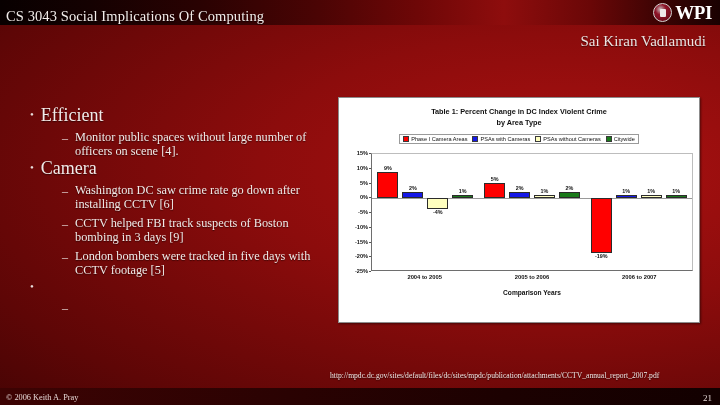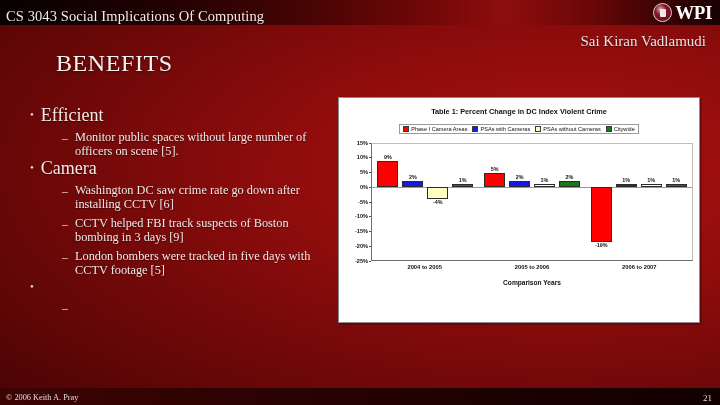--- a/index.html
+++ b/index.html
@@ -202,32 +202,31 @@
   <div class="header">
     <div class="header-title">CS 3043 Social Implications Of Computing</div>
     <div class="wpi-logo">
       <span class="wpi-seal"></span>
       <span class="wpi-text">WPI</span>
     </div>
   </div>
 
   <div class="author">Sai Kiran Vadlamudi</div>
 
-  <div class="slide-title">BENEFITS</div>
 
   <div class="body-col">
 
     <div>
       <div class="b1">
         <span class="b1-dot">•</span>
         <span class="b1-txt">Efficient</span>
       </div>
       <div class="b2">
         <span class="b2-dash">–</span>
-        <span class="b2-txt">Monitor public spaces without large number of officers on scene [5].</span>
+        <span class="b2-txt">Monitor public spaces without large number of officers on scene [4].</span>
       </div>
     </div>
 
     <div>
       <div class="b1">
         <span class="b1-dot">•</span>
         <span class="b1-txt">Camera</span>
       </div>
       <div class="b2">
         <span class="b2-dash">–</span>
@@ -251,20 +250,21 @@
         <span class="b2-dash">–</span>
       </div>
     </div>
 
   </div>
 
   <div class="chart-frame">
     <div class="chart-inner">
       <div class="chart-title">
         <div>Table 1: Percent Change in DC Index Violent Crime</div>
+        <div>by Area Type</div>
       </div>
 
       <div class="legend-wrap">
         <div class="legend" id="legend">
             <span class="legend-item">
               <span class="legend-sw" style="background: rgb(255, 0, 0);"></span>
               <span>Phase I Camera Areas</span>
             </span>
             <span class="legend-item">
               <span class="legend-sw" style="background: rgb(21, 24, 232);"></span>
@@ -362,18 +362,19 @@
 
       <div class="x-labels" id="xlabels">
           <div class="x-lbl">2004 to 2005</div>
           <div class="x-lbl">2005 to 2006</div>
           <div class="x-lbl">2006 to 2007</div>
         </div>
       <div class="x-title">Comparison Years</div>
     </div>
   </div>
 
+  <div class="source-url">http://mpdc.dc.gov/sites/default/files/dc/sites/mpdc/publication/attachments/CCTV_annual_report_2007.pdf</div>
 
   <div class="footer"></div>
   <div class="copyright">© 2006 Keith A. Pray</div>
   <div class="pagenum">21</div>
 
 </div>
 
 </body></html>

